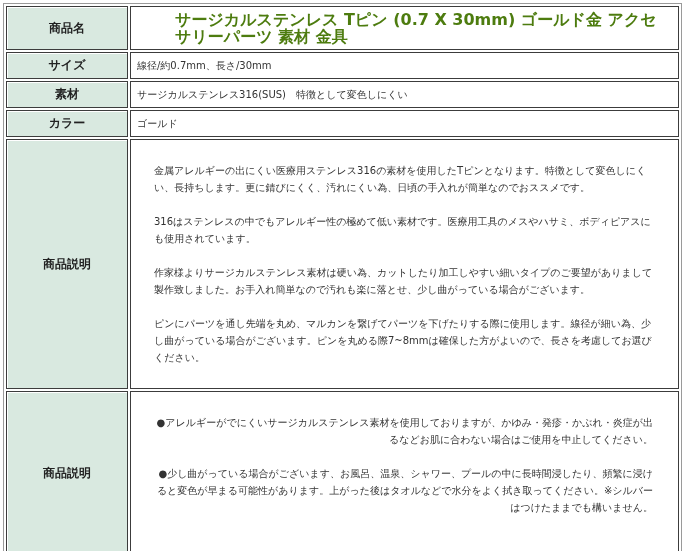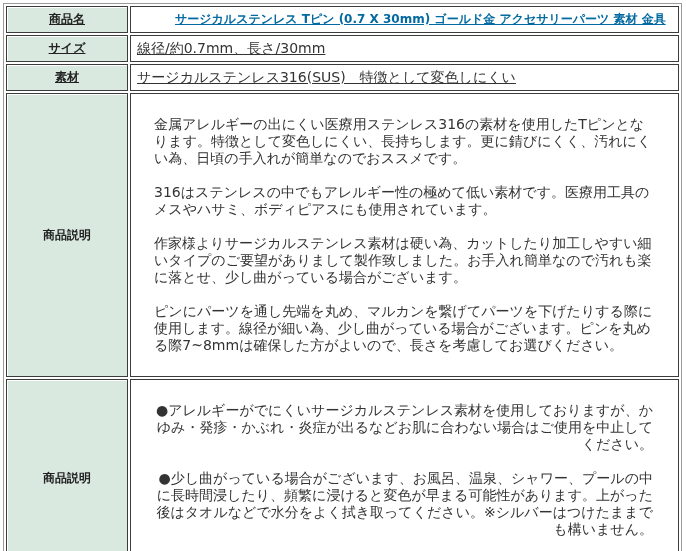--- a/index.html
+++ b/index.html
@@ -19,45 +19,45 @@
       top: 3px;
       width: 679px;
       border: 1px solid #9a9a9a;
       border-collapse: separate;
       border-spacing: 2px;
       background: #ffffff;
     }
     .spec-table td {
       border: 1px solid #3c3c3c;
       box-shadow: inset 1px 1px 0 #ffffff;
-      font-size: 14px;
+      font-size: 10px;
       line-height: 17px;
       color: #333333;
       vertical-align: middle;
     }
     .spec-table td.label {
       width: 118px;
       background: #d9e9e0;
       text-align: center;
       font-weight: bold;
       color: #222222;
       font-size: 12px;
     }
     .spec-table td.value {
       background: #ffffff;
       padding: 4px 8px 4px 6px;
       text-align: left;
     }
     .spec-table td.value.title {
       font-weight: bold;
-      color: #0369a1;
-      font-size: 12px;
+      color: #4d7c0f;
+      font-size: 16px;
       padding-left: 44px;
     }
-    .row-h26 td { height: 17px; text-decoration: underline; }
+    .row-h26 td { height: 17px; }
     .para { margin: 17px; }
     .para + .para { margin-top: 17px; }
     .desc-cell { padding-top: 5px !important; padding-bottom: 5px !important; }
   </style>
 </head>
 <body>
 
 <table class="spec-table">
   <tbody>
     <tr class="row-h26">
@@ -65,20 +65,24 @@
       <td class="value title">サージカルステンレス Tピン (0.7 X 30mm) ゴールド金 アクセサリーパーツ 素材 金具</td>
     </tr>
     <tr class="row-h26">
       <td class="label">サイズ</td>
       <td class="value">線径/約0.7mm、長さ/30mm</td>
     </tr>
     <tr class="row-h26">
       <td class="label">素材</td>
       <td class="value">サージカルステンレス316(SUS)　特徴として変色しにくい</td>
     </tr>
+    <tr class="row-h26">
+      <td class="label">カラー</td>
+      <td class="value">ゴールド</td>
+    </tr>
     <tr>
       <td class="label">商品説明</td>
       <td class="value desc-cell">
         <p class="para">金属アレルギーの出にくい医療用ステンレス316の素材を使用したTピンとなります。特徴として変色しにくい、長持ちします。更に錆びにくく、汚れにくい為、日頃の手入れが簡単なのでおススメです。</p>
         <p class="para">316はステンレスの中でもアレルギー性の極めて低い素材です。医療用工具のメスやハサミ、ボディピアスにも使用されています。</p>
         <p class="para">作家様よりサージカルステンレス素材は硬い為、カットしたり加工しやすい細いタイプのご要望がありまして製作致しました。お手入れ簡単なので汚れも楽に落とせ、少し曲がっている場合がございます。</p>
         <p class="para">ピンにパーツを通し先端を丸め、マルカンを繋げてパーツを下げたりする際に使用します。線径が細い為、少し曲がっている場合がございます。ピンを丸める際7~8mmは確保した方がよいので、長さを考慮してお選びください。</p>
       </td>
     </tr>
     <tr>

